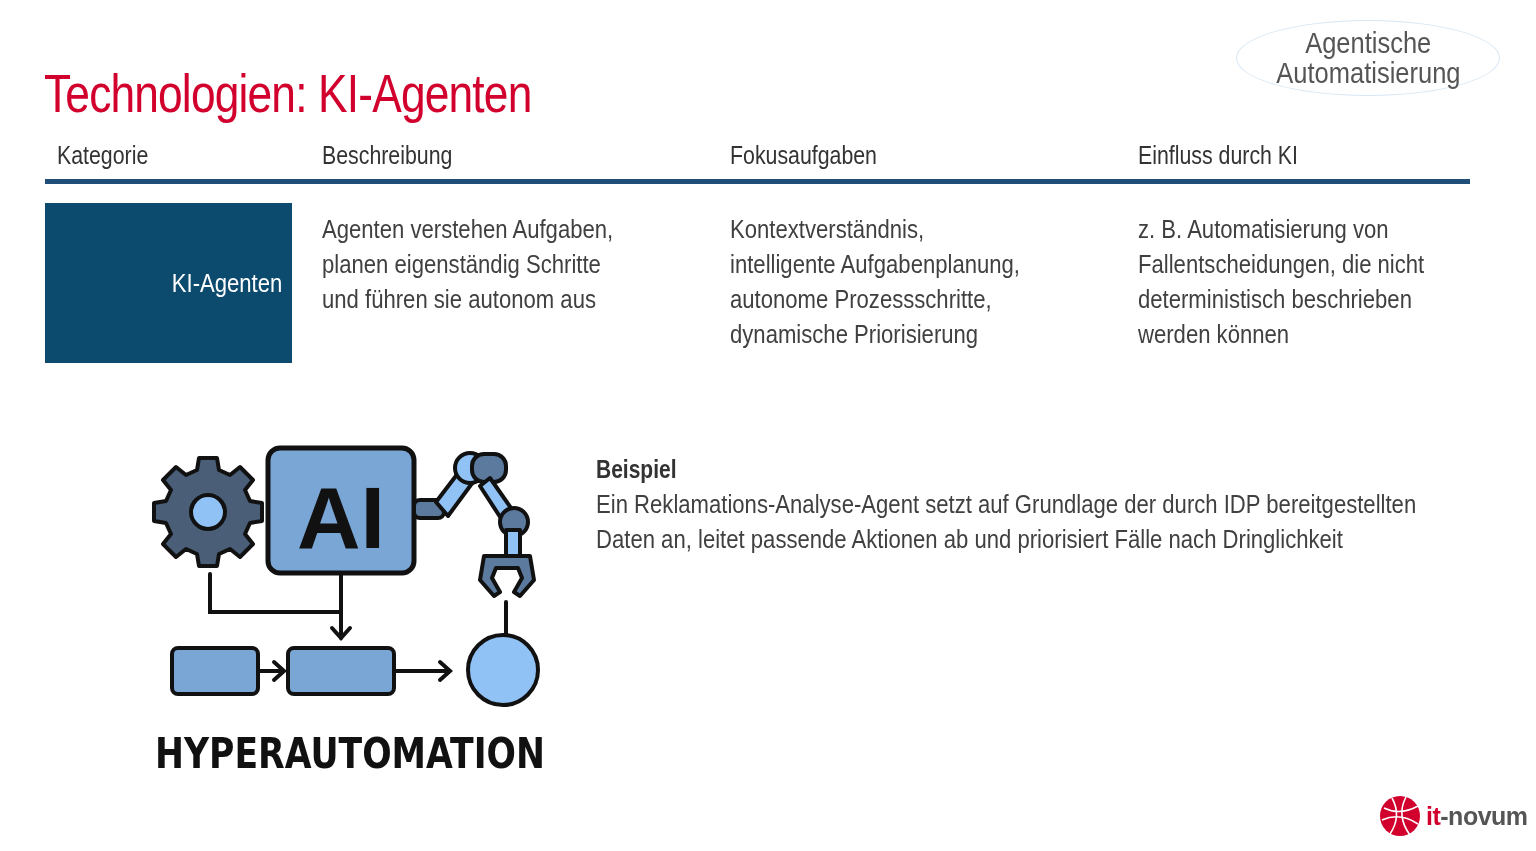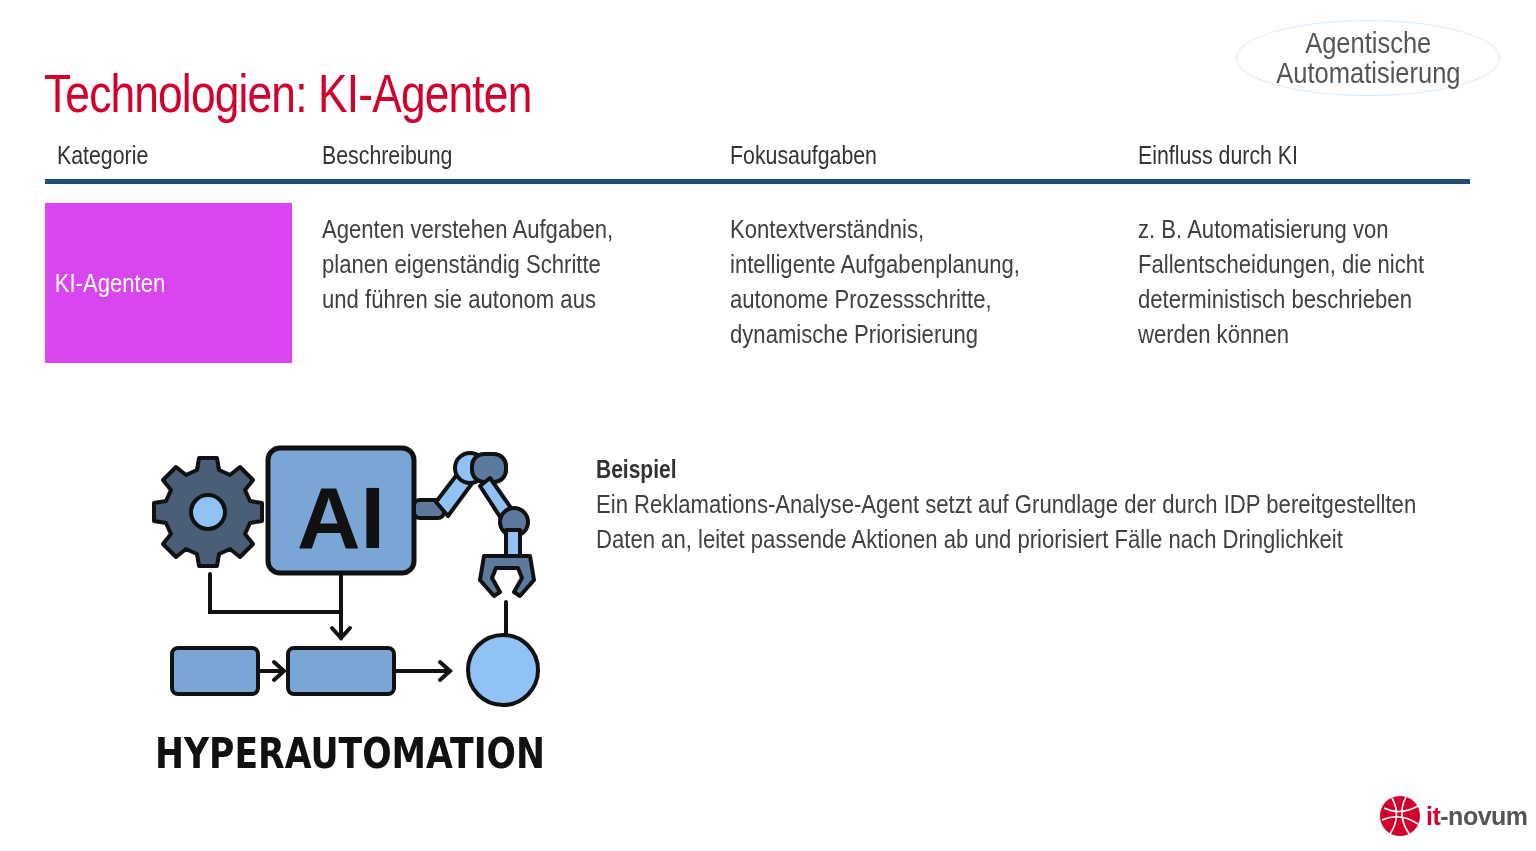--- a/index.html
+++ b/index.html
@@ -8,22 +8,22 @@
   .title { position:absolute; left:44px; top:62px; font-size:54px; color:#d1002d;
            letter-spacing:-1px; white-space:nowrap; transform:scaleX(0.82); transform-origin:left top; }
   .badge { position:absolute; left:1236px; top:20px; width:264px; height:76px;
            border:1.5px solid #d6e6f3; border-radius:50%; box-sizing:border-box;
            display:flex; flex-direction:column; align-items:center; justify-content:center;
            font-size:30px; color:#555; line-height:30px; }
   .badge span { display:block; transform:scaleX(0.85); }
   .hdr { position:absolute; top:140px; font-size:26px; color:#333;
          white-space:nowrap; transform:scaleX(0.82); transform-origin:left top; }
   .rule { position:absolute; left:45px; top:179px; width:1425px; height:5px; background:#1f4e79; }
-  .cat { position:absolute; left:45px; top:203px; width:247px; height:160px; background:#d946ef;
-         display:flex; align-items:center; justify-content:flex-start; }
+  .cat { position:absolute; left:45px; top:203px; width:247px; height:160px; background:#0c4a6e;
+         display:flex; align-items:center; justify-content:flex-end; }
   .cat span { color:#ffffff; font-size:26px; transform:scaleX(0.85); display:inline-block; }
   .cell { position:absolute; top:212px; font-size:26px; line-height:35px; color:#404040;
           white-space:nowrap; transform:scaleX(0.85); transform-origin:left top; }
   .cell div { white-space:nowrap; }
   .illus { position:absolute; left:150px; top:440px; width:400px; height:340px; }
   .example { position:absolute; left:596px; top:452px; font-size:26px; line-height:35px;
              color:#404040; transform:scaleX(0.85); transform-origin:left top; white-space:nowrap; }
   .example .lbl { color:#333; font-weight:bold; transform:scaleX(0.95); transform-origin:left top; }
   .logo { position:absolute; left:1378px; top:794px; display:flex; align-items:center; }
   .logo .word { font-size:25px; font-weight:bold; color:#d1002d; margin-left:4px; letter-spacing:-0.5px; }

